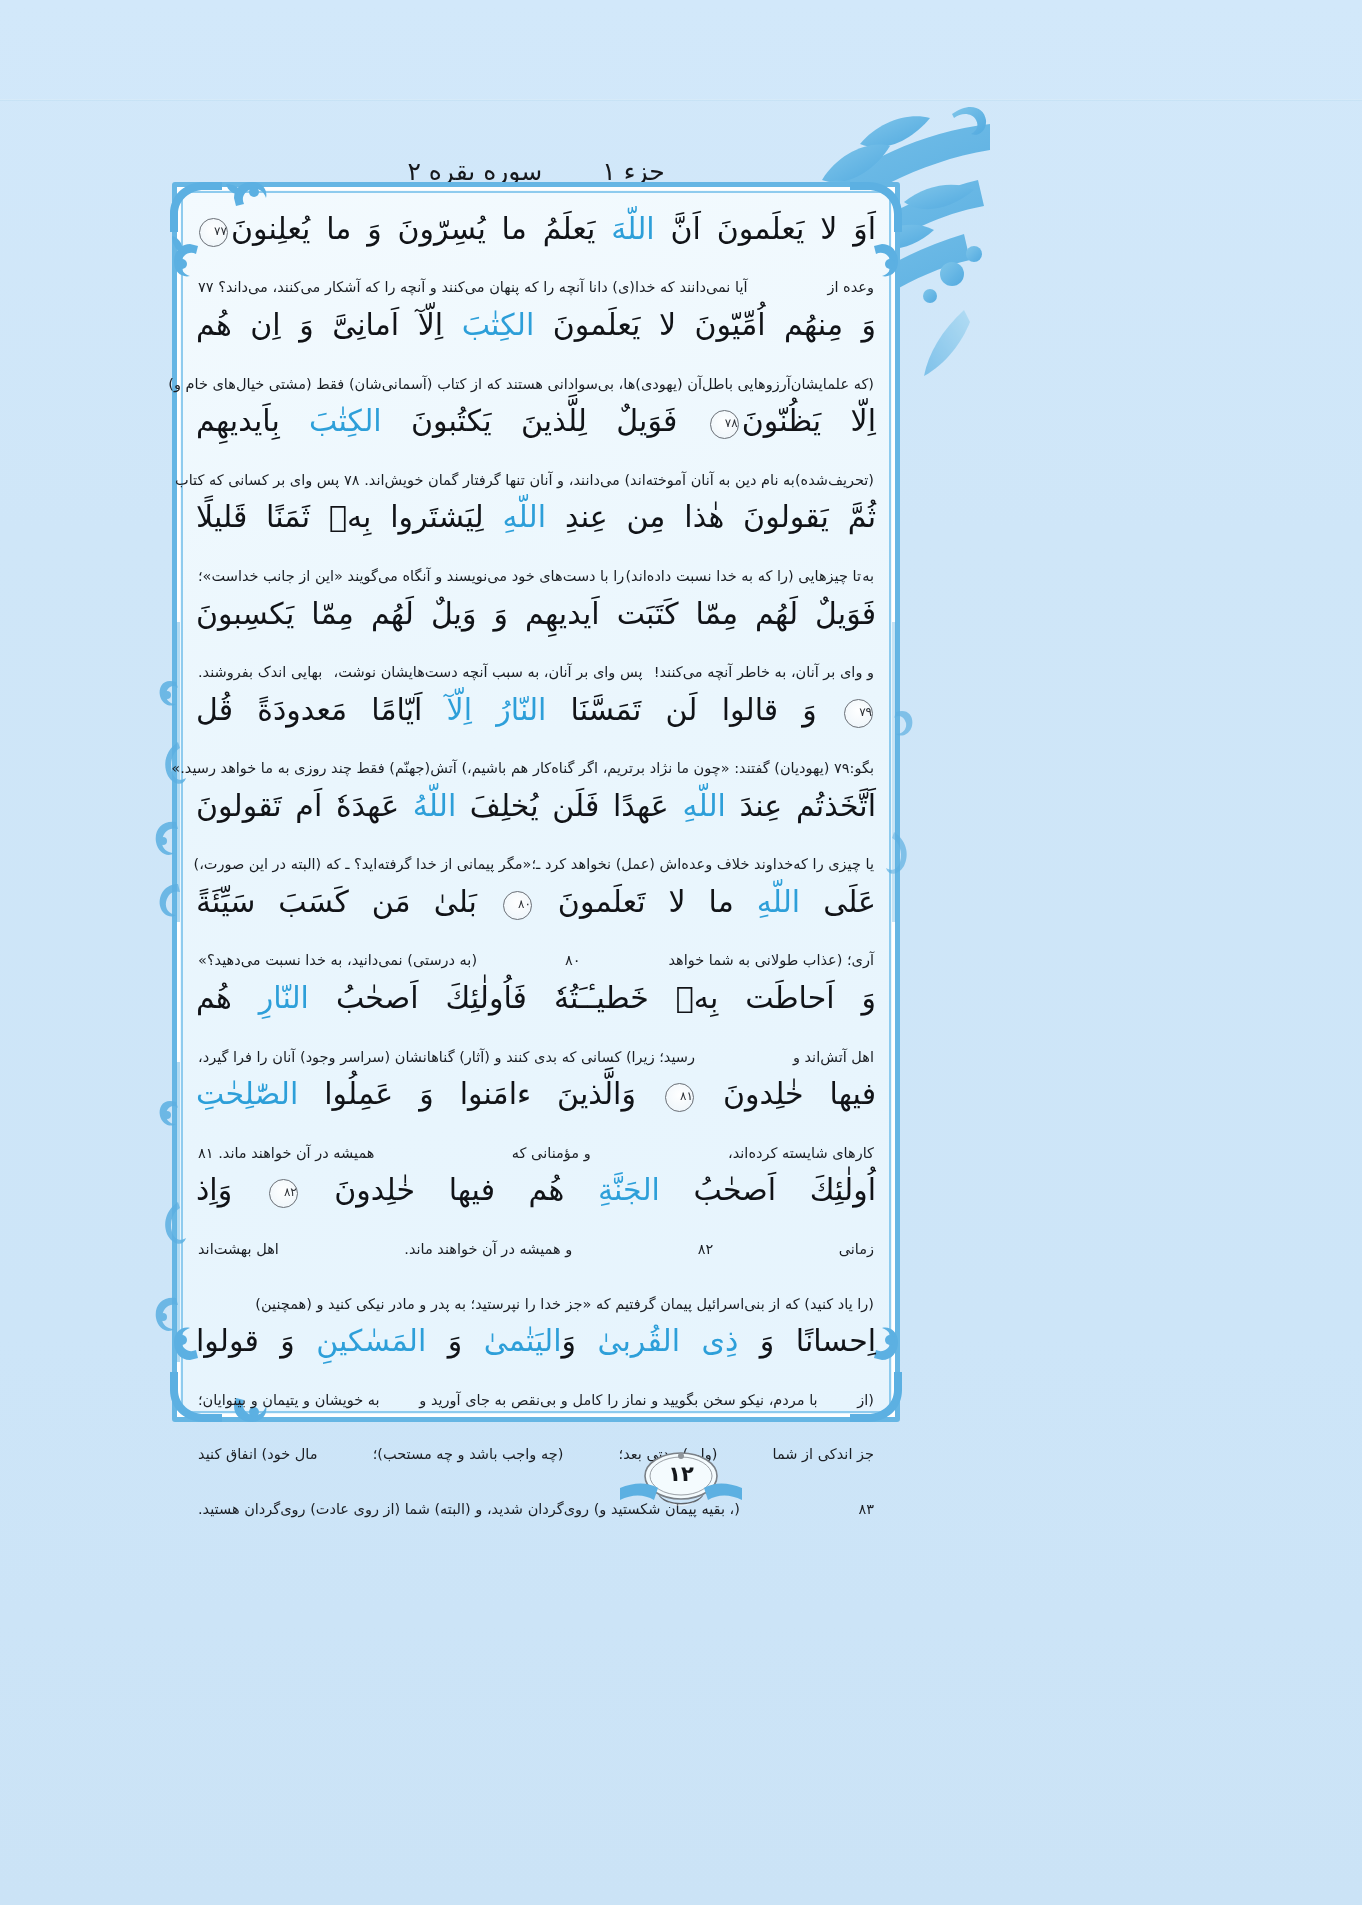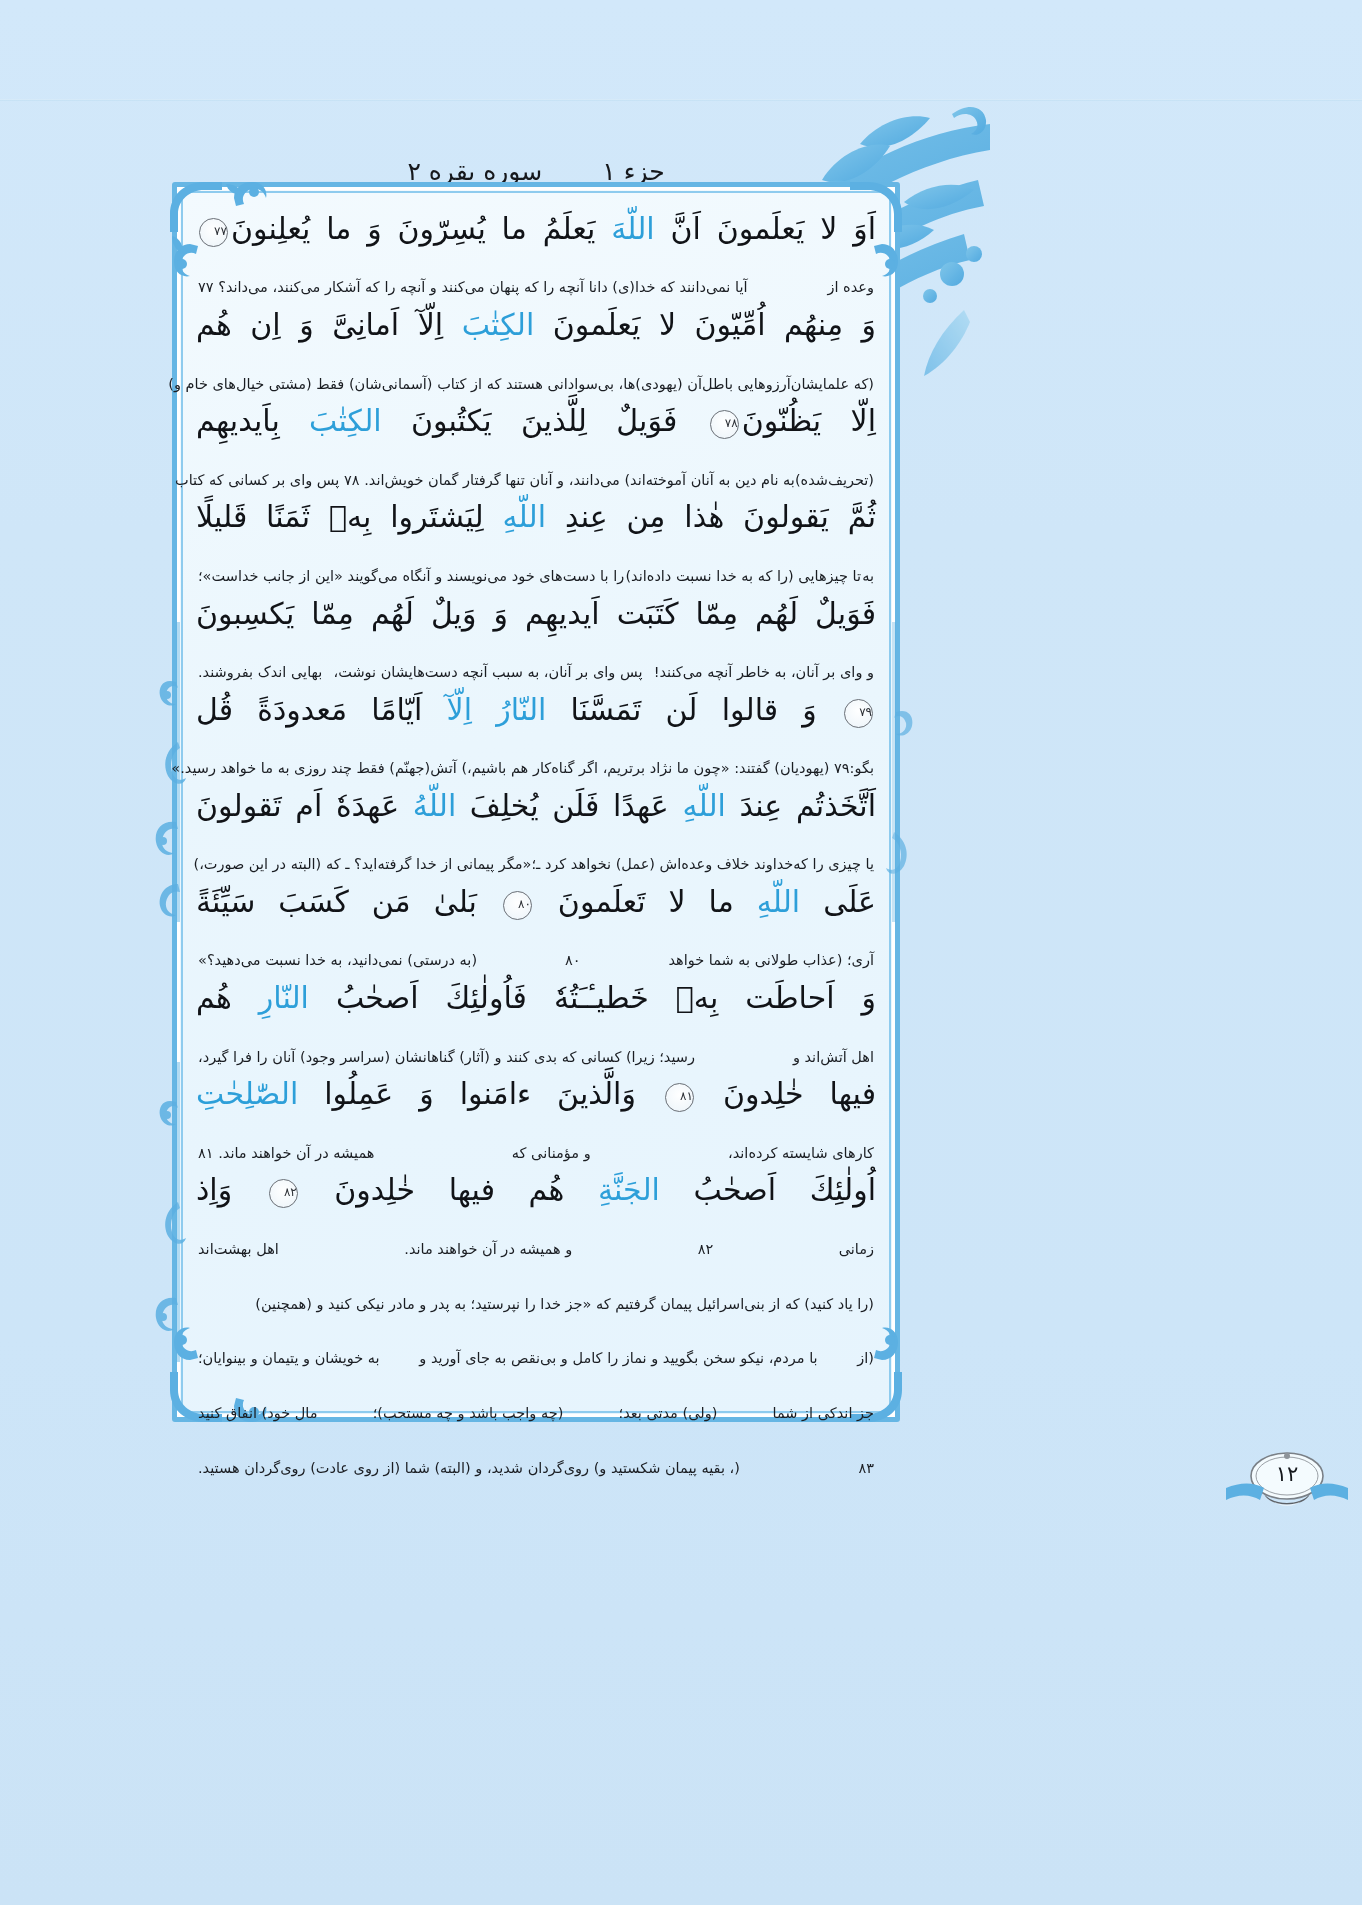--- a/index.html
+++ b/index.html
@@ -169,21 +169,23 @@
   }
   .trans-line > span { display: inline-block; margin-top: 27px; }
 
   
   #page-medallion {
     position: absolute;
     left: 0; right: 0;
     top: 1448px;
     height: 70px;
     display: flex;
+    justify-content: center;
     align-items: center;
+    font-weight: bold;
   }
   .medallion-wrap { position: relative; width: 150px; height: 70px; }
   .medallion-num {
     position: absolute;
     left: 0; right: 0;
     top: 14px;
     text-align: center;
     font-family: "DejaVu Sans", sans-serif;
     font-size: 21px;
     color: #14171b;
@@ -385,20 +387,21 @@
         <div class="ayah-line"><span>اُولٰئِكَ اَصحٰبُ </span><span class="hl">الجَنَّةِ</span><span> هُم فيها خٰلِدونَ </span><span class="mark">۸۲</span><span> وَاِذ</span></div>
         <div class="trans-line">
           <span>زمانی</span>
           <span>۸۲</span>
           <span>و همیشه در آن خواهند ماند.</span>
           <span>اهل بهشت‌اند</span>
         </div>
         <div class="trans-line">
           <span>(را یاد کنید) که از بنی‌اسرائیل پیمان گرفتیم که «جز خدا را نپرستید؛ به پدر و مادر نیکی کنید و (همچنین)</span>
         </div>
+        <div class="ayah-line"><span>اِحسانًا وَ </span><span class="hl">ذِی القُربىٰ</span><span> وَ</span><span class="hl">اليَتٰمىٰ</span><span> وَ </span><span class="hl">المَسٰكينِ</span><span> وَ قولوا</span></div>
         <div class="trans-line">
           <span>(از</span>
           <span>با مردم، نیکو سخن بگویید و نماز را کامل و بی‌نقص به جای آورید و</span>
           <span>به خویشان و یتیمان و بینوایان؛</span>
         </div>
         <div class="trans-line">
           <span>جز اندکی از شما</span>
           <span>(ولی) مدتی بعد؛</span>
           <span>(چه واجب باشد و چه مستحب)؛</span>
           <span>مال خود) انفاق کنید</span>

